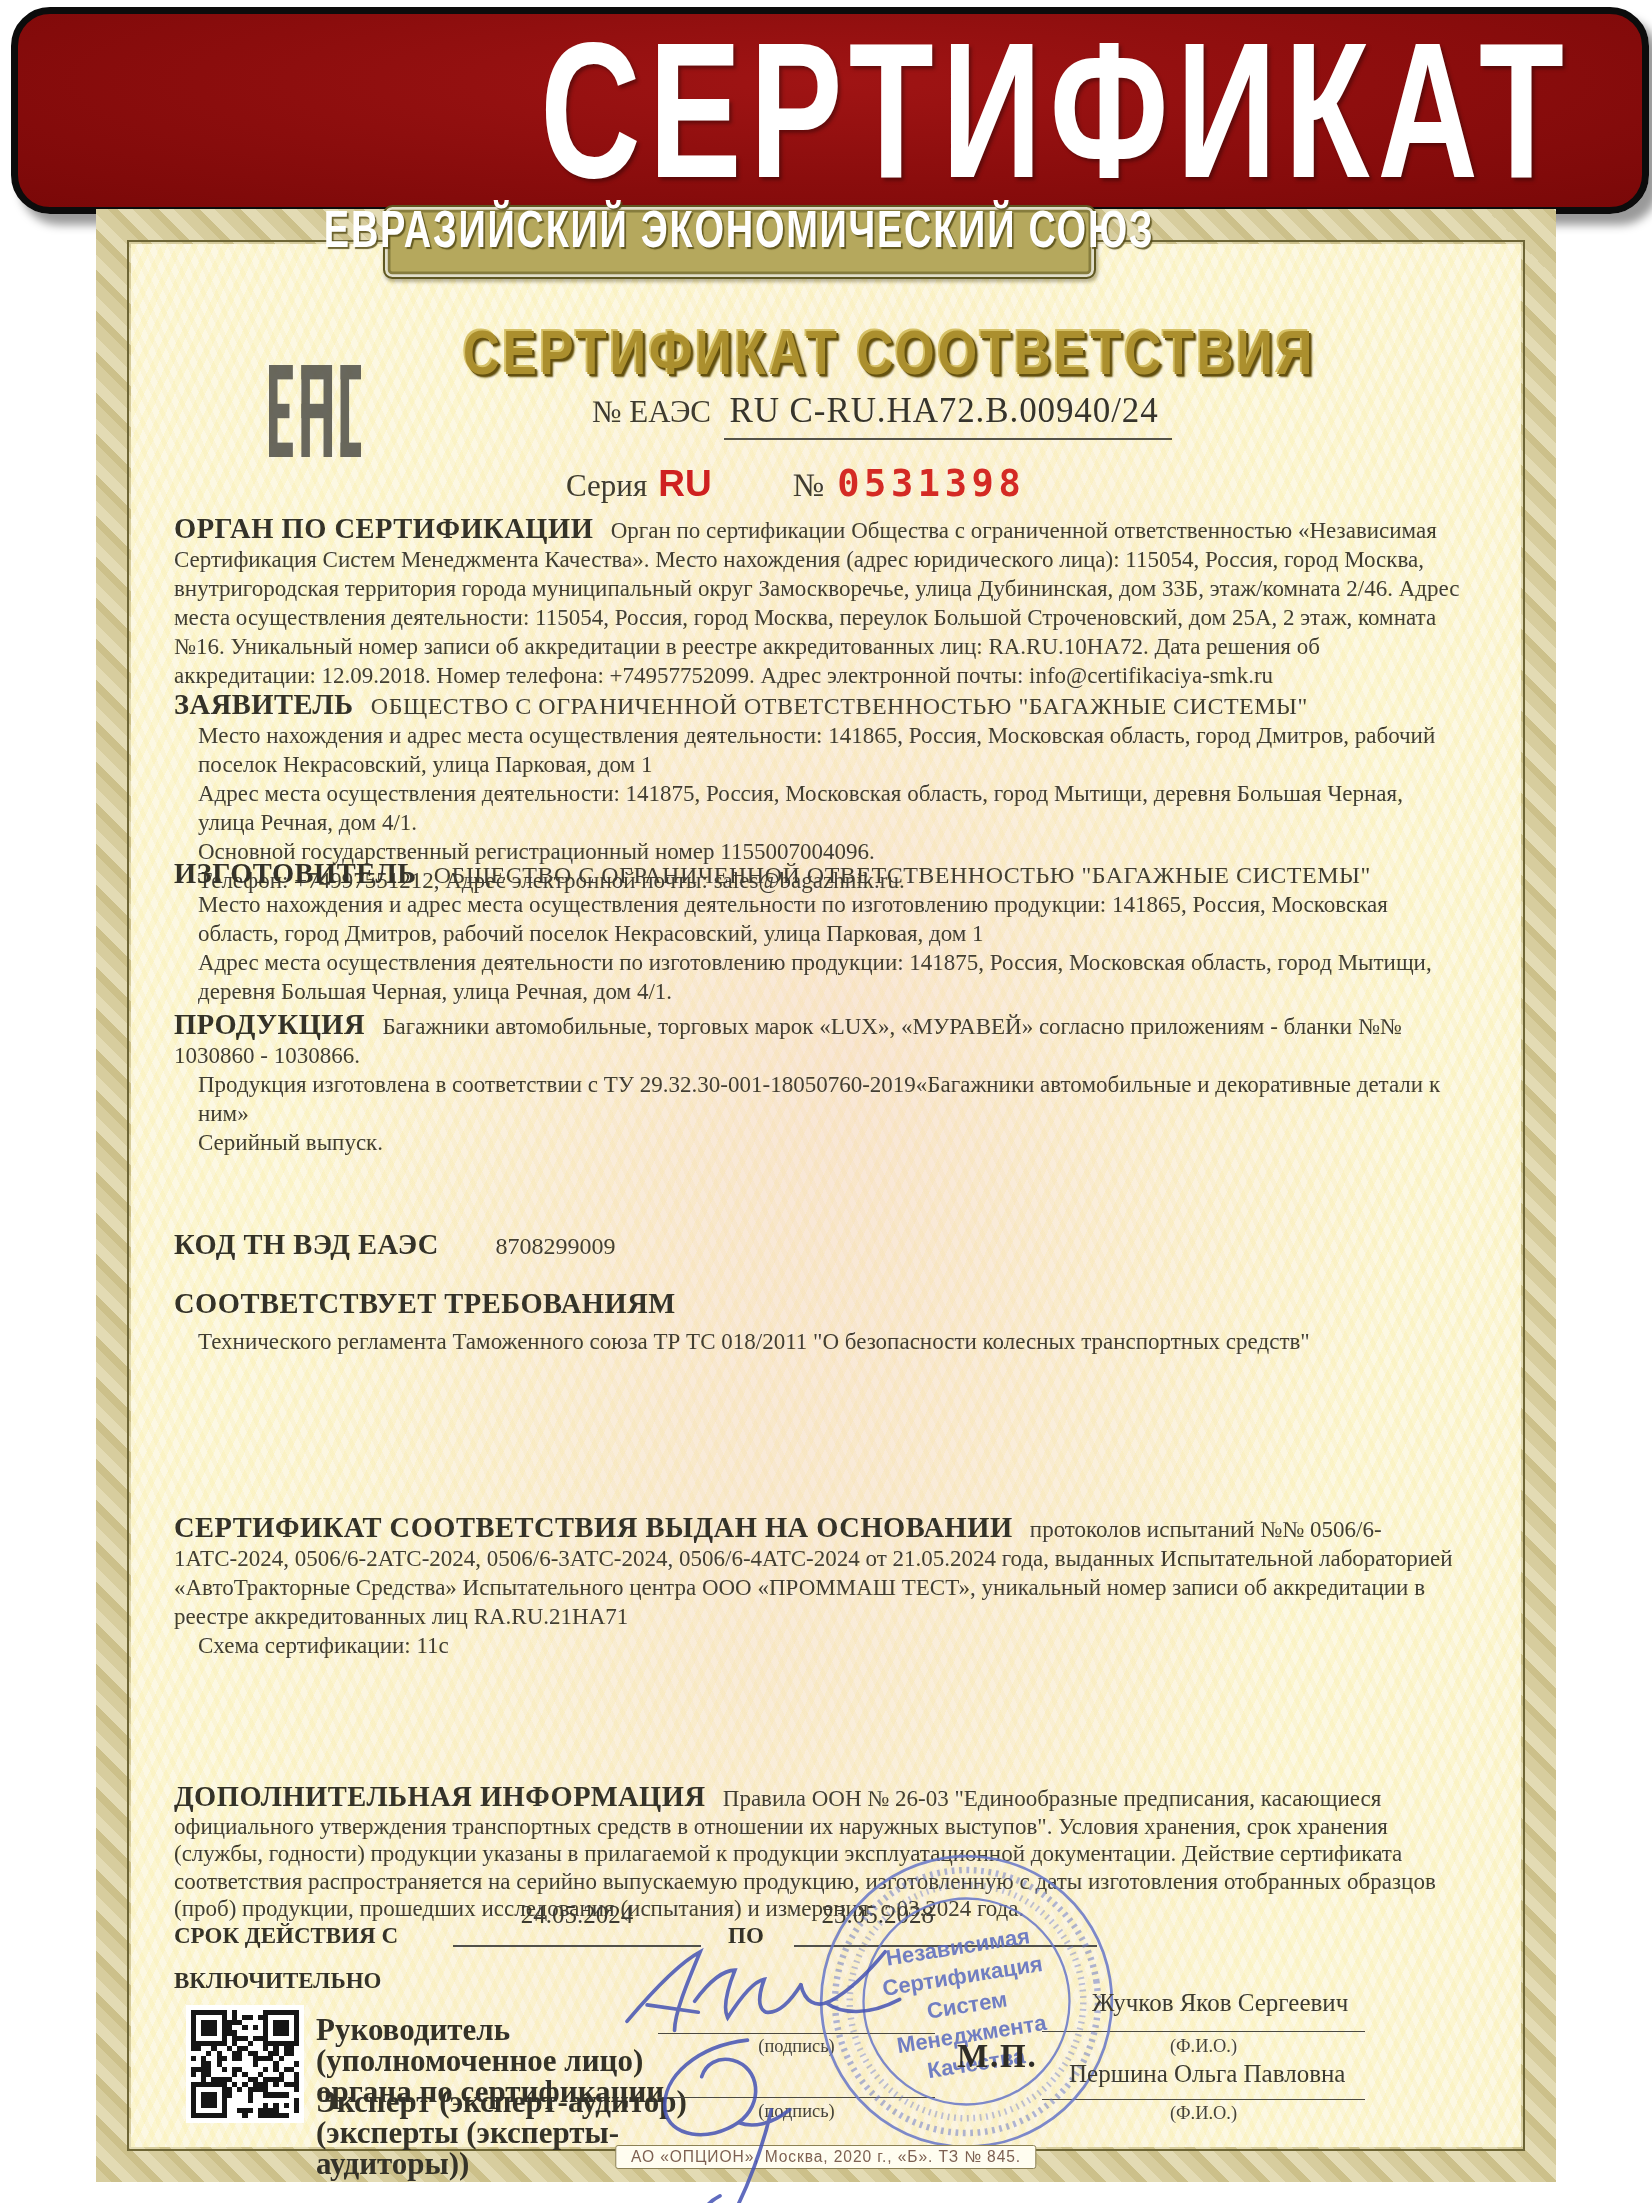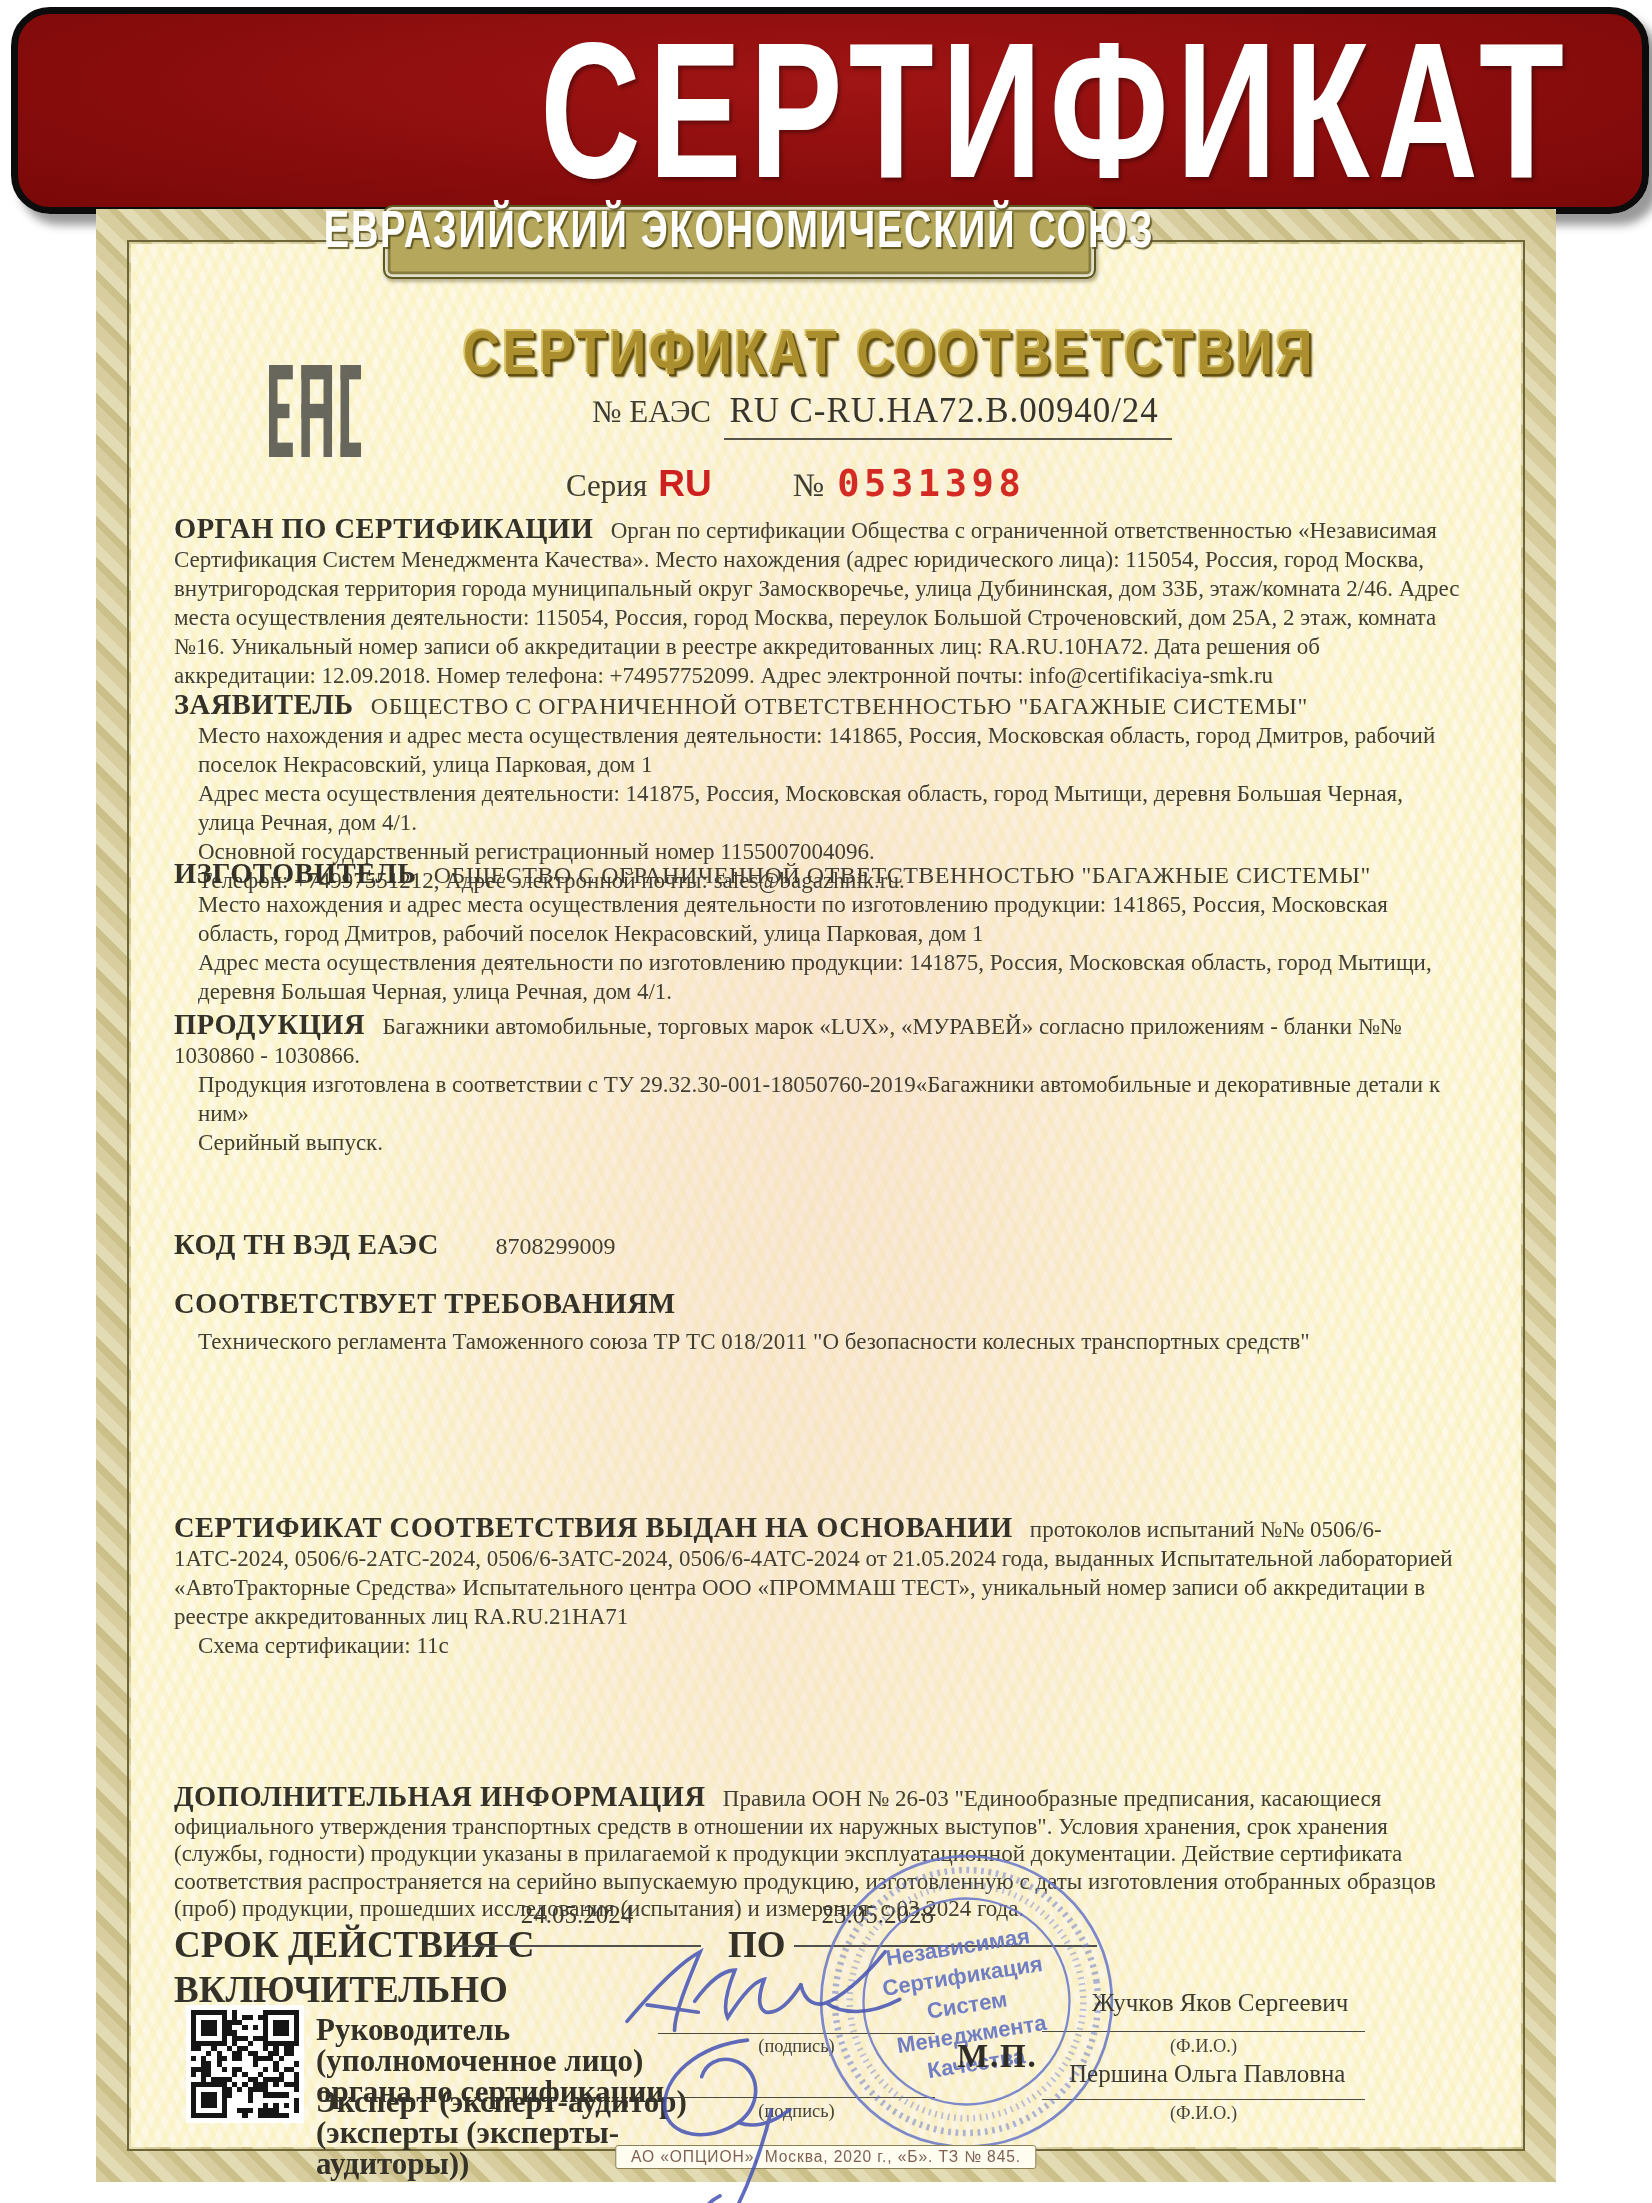--- a/index.html
+++ b/index.html
@@ -76,21 +76,21 @@
   .blank-number{font-family:"DejaVu Sans Mono", monospace;font-weight:bold;font-size:37px;color:#d42a24;letter-spacing:4.6px;margin-left:13px;}
   
   .sec{position:absolute;left:78px;width:1308px;z-index:4;color:#413e32;font-size:23px;line-height:29px;}
   .sec .h{font-weight:bold;font-size:28.5px;color:#343228;letter-spacing:0.5px;}
   .sec p{margin:0 18px 0 24px;}
   .sec p.flow{margin-left:0;}
   .sec .name{font-size:24px;letter-spacing:0.5px;}
   .sec .val{font-size:24px;margin-left:51px;}
   .sec.tight{line-height:27.5px;}
   
-  .vlabel{position:absolute;left:78px;z-index:4;font-weight:bold;font-size:37px;color:#343228;}
+  .vlabel{position:absolute;left:78px;z-index:4;font-weight:bold;font-size:23px;color:#343228;}
   .datebox{position:absolute;z-index:4;height:44px;border-bottom:2.3px solid #50504a;font-size:25px;color:#3c3a30;text-align:center;}
   
   .slabel{position:absolute;left:220px;z-index:4;font-weight:bold;font-size:31px;color:#343228;line-height:31px;width:367px;}
   .sigline{position:absolute;z-index:4;border-bottom:1.8px solid #4c4a42;}
   .caption{position:absolute;z-index:4;font-size:18.4px;color:#45433a;text-align:center;}
   .pname{position:absolute;z-index:6;font-size:25px;color:#3c3a30;white-space:nowrap;}
   .mp{position:absolute;left:861px;top:1829px;z-index:6;font-weight:bold;font-size:33px;color:#2f2d26;letter-spacing:1.8px;}
   
   #qr{
     position:absolute;left:90px;top:1796px;z-index:5;width:118px;height:118px;background:#ffffff;

